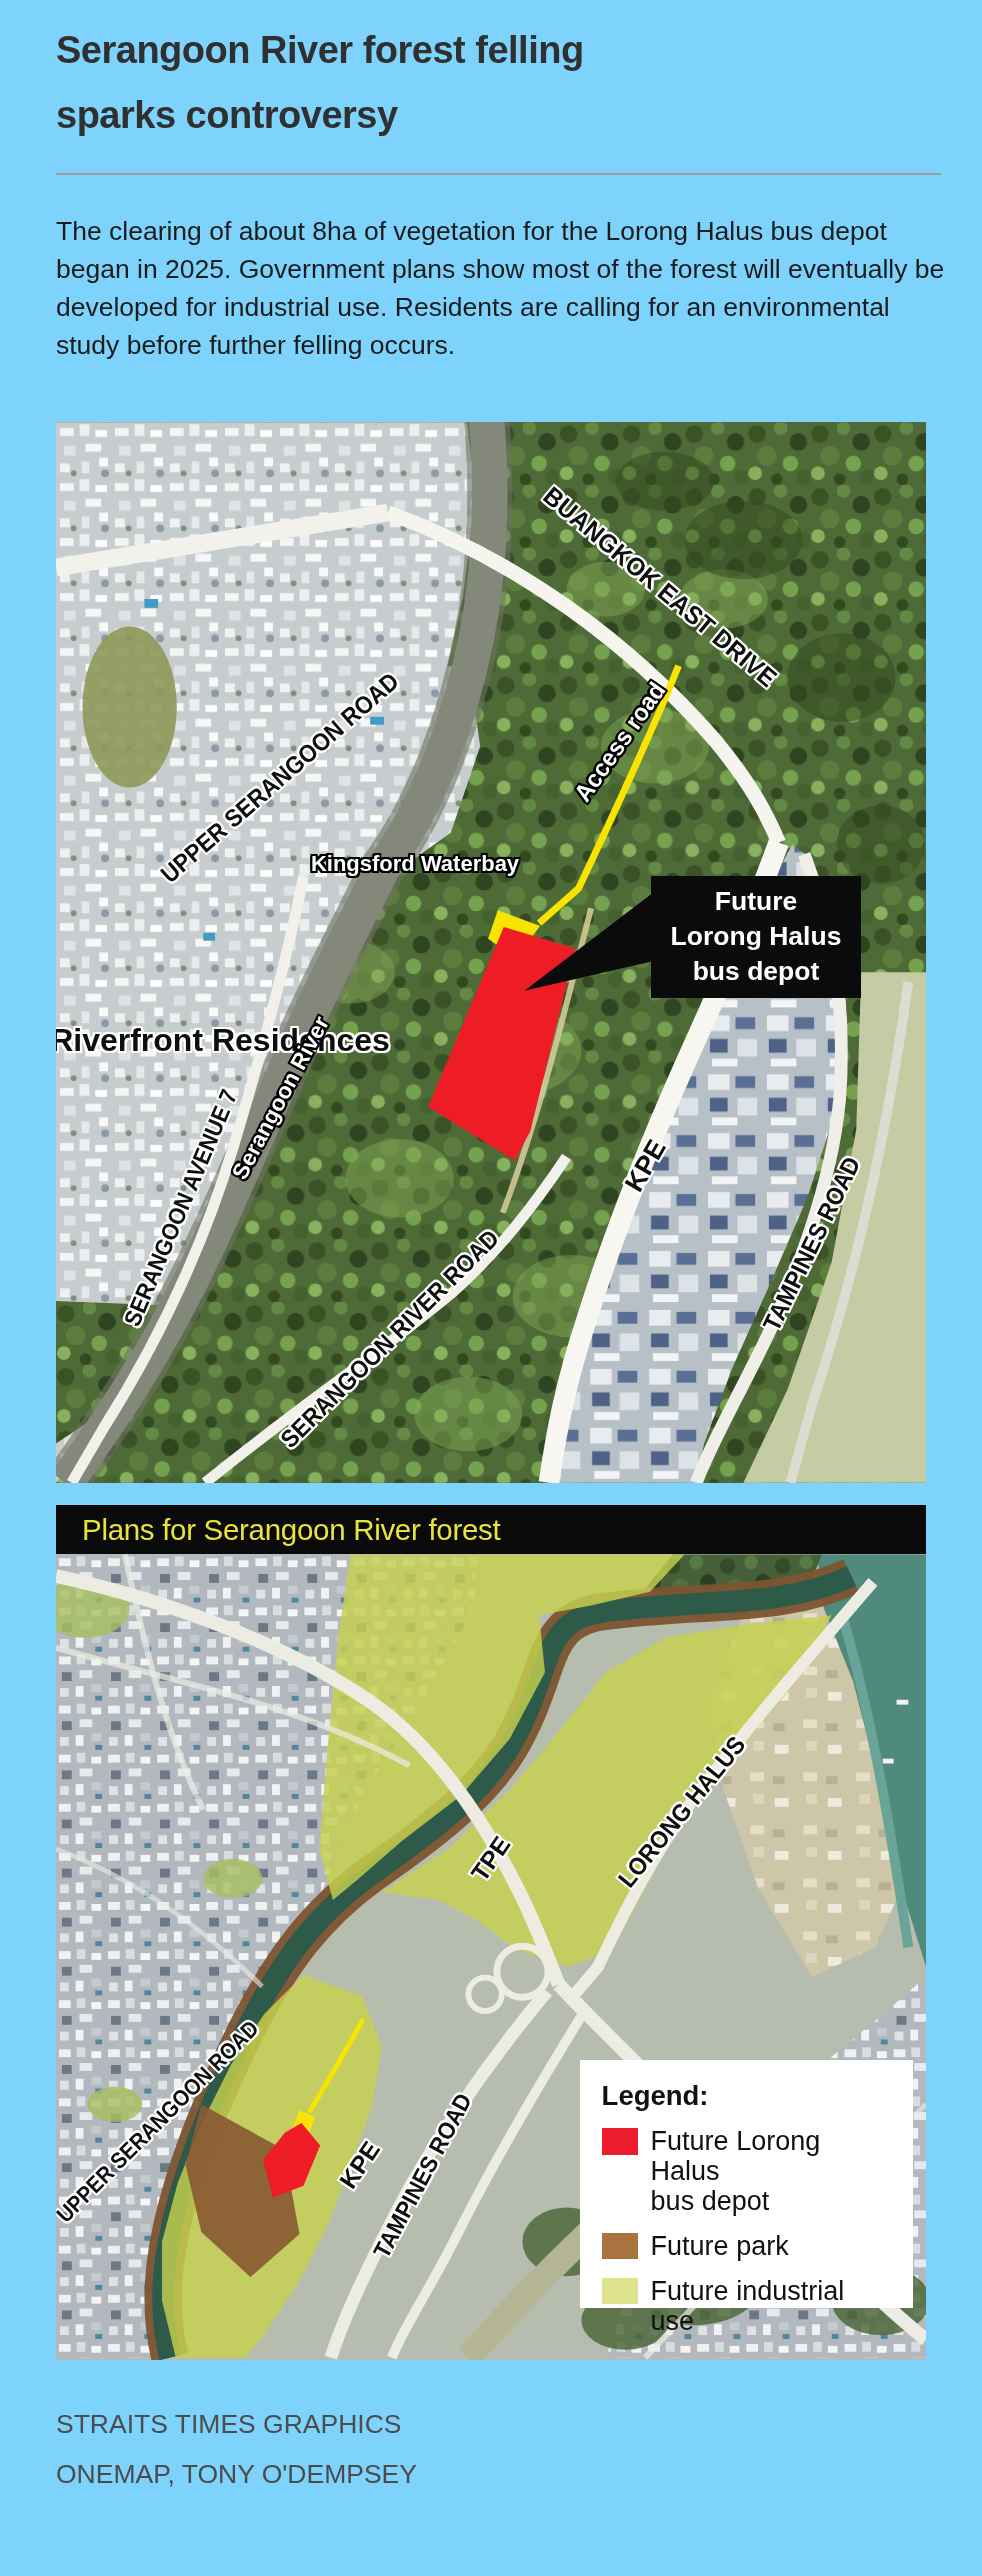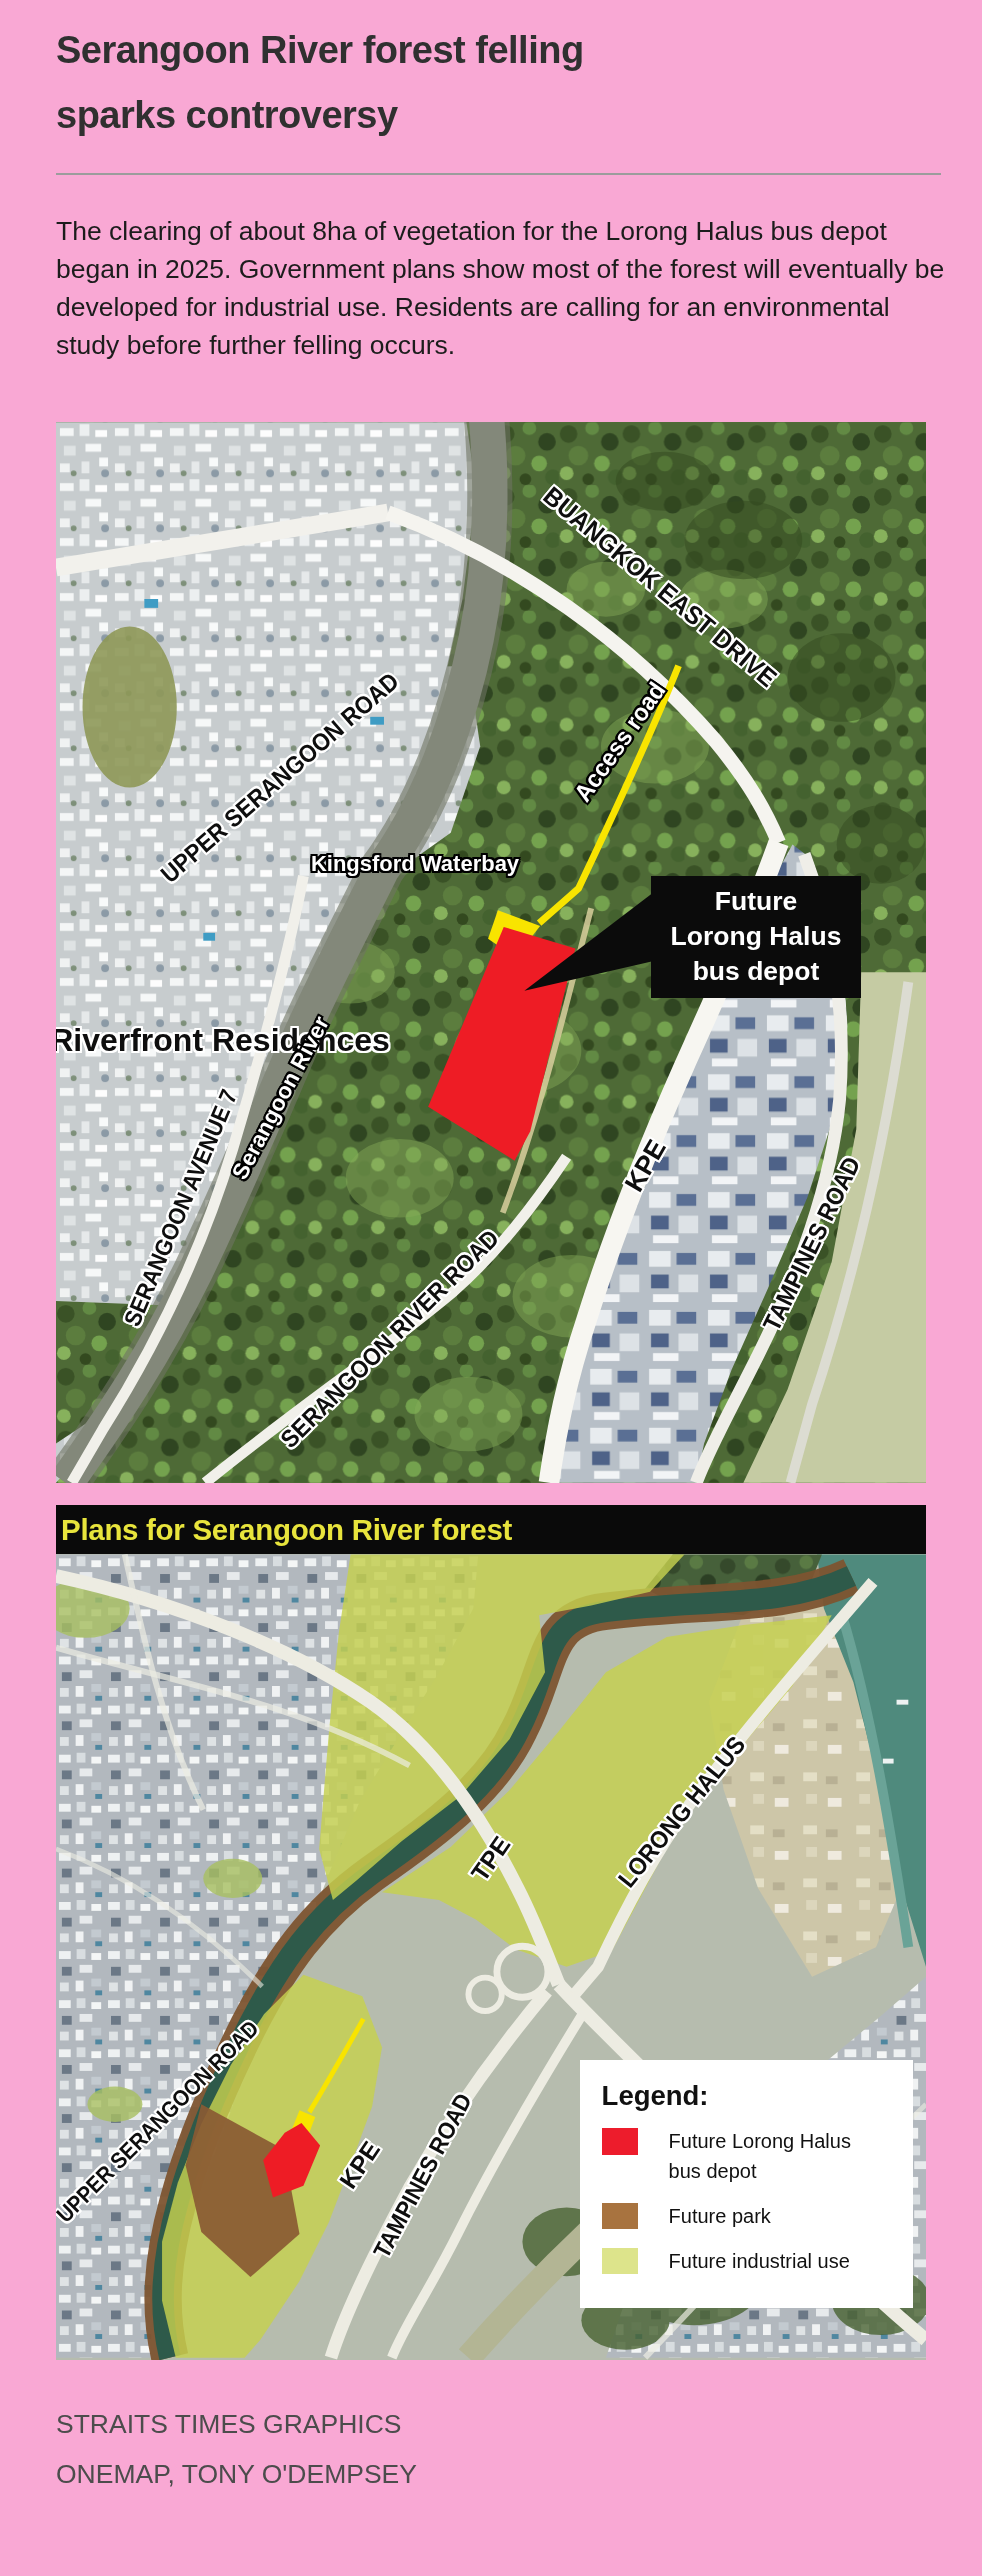--- a/index.html
+++ b/index.html
@@ -1,49 +1,49 @@
 <!DOCTYPE html>
 <html><head>
 <meta charset="utf-8">
 <style>
   html,body{margin:0;padding:0;background:#ffffff;}
-  .page{position:relative;width:982px;height:2576px;background:#f9a8d4;overflow:hidden;
+  .page{position:relative;width:982px;height:2576px;background:#7dd3fc;overflow:hidden;
         font-family:"Liberation Sans",sans-serif;}
   .prelines{white-space:pre-line;}
 
   .headline{position:absolute;left:56px;top:17.7px;width:884px;margin:0;
             font-size:38px;font-weight:bold;color:#303030;line-height:65px;letter-spacing:-0.5px;}
   .rule{position:absolute;left:56px;top:173px;width:885px;height:2px;background:#9c9c9c;}
   .intro{position:absolute;left:56px;top:212px;width:889px;margin:0;
          font-size:26.5px;line-height:38px;color:#1c1c1c;}
 
   .map{position:absolute;left:56px;width:870px;overflow:hidden;background:#55703a;}
   .map1{top:422px;height:1061px;}
   .map2{top:1505px;height:855px;background:#fff;}
   .map2-bar{position:relative;width:870px;height:49px;background:#0a0a0a;display:flex;align-items:center;}
-  .map2-bar span{margin-left:5px;font-size:29.5px;font-weight:bold;color:#e8e43c;letter-spacing:-0.3px;}
+  .map2-bar span{margin-left:26px;font-size:29.5px;font-weight:normal;color:#e8e43c;letter-spacing:-0.3px;}
   .map2-body{position:relative;width:870px;height:806px;overflow:hidden;background:#b6bcae;}
   .art{position:absolute;left:0;top:0;}
 
   .lbl{position:absolute;font-weight:bold;white-space:nowrap;transform-origin:center;line-height:1.05;}
   .halo-w{color:#0e0e0e;text-shadow:-2px -2px 0 #fff,2px -2px 0 #fff,-2px 2px 0 #fff,2px 2px 0 #fff,
           -2px 0 0 #fff,2px 0 0 #fff,0 -2px 0 #fff,0 2px 0 #fff;}
   .halo-b{color:#ffffff;text-shadow:-2px -2px 0 #000,2px -2px 0 #000,-2px 2px 0 #000,2px 2px 0 #000,
           -2px 0 0 #000,2px 0 0 #000,0 -2px 0 #000,0 2px 0 #000;}
   .ctr{text-align:center;}
 
   .callout{position:absolute;left:595px;top:454px;width:210px;height:122px;background:#0b0b0b;
            color:#fff;font-size:26.5px;line-height:35px;font-weight:bold;text-align:center;
            box-sizing:border-box;padding-top:8px;}
 
   .legend{position:absolute;left:524px;top:506px;width:333px;height:248px;background:#ffffff;
           box-sizing:border-box;padding:19.6px 21.6px;}
   .legend-title{font-size:27.5px;font-weight:bold;color:#111;}
-  .legend-item{display:flex;gap:31px;margin-top:14.7px;align-items:flex-start;
-               font-size:20px;line-height:30px;color:#111;}
+  .legend-item{display:flex;gap:13px;margin-top:14.7px;align-items:flex-start;
+               font-size:27px;line-height:30px;color:#111;}
   .swatch{width:36px;height:26.5px;flex-shrink:0;margin-top:2px;}
 
   .sources{position:absolute;left:56px;top:2399px;font-size:26.5px;line-height:50px;color:#4c4c4c;}
 </style>
 </head>
 <body>
 
 <div class="page">
 
   <h1 class="headline prelines">Serangoon River forest felling

